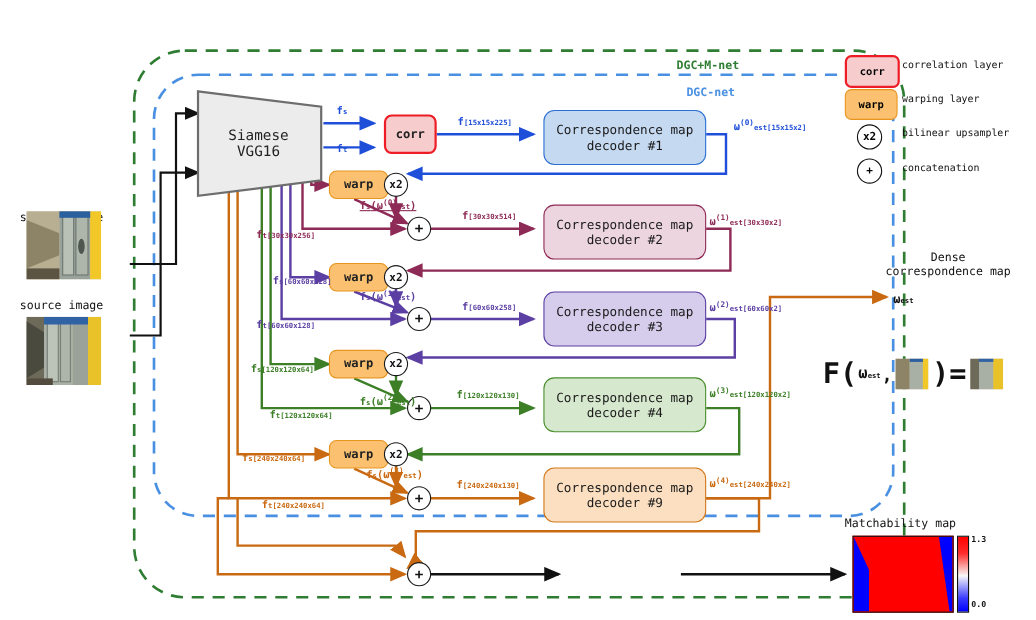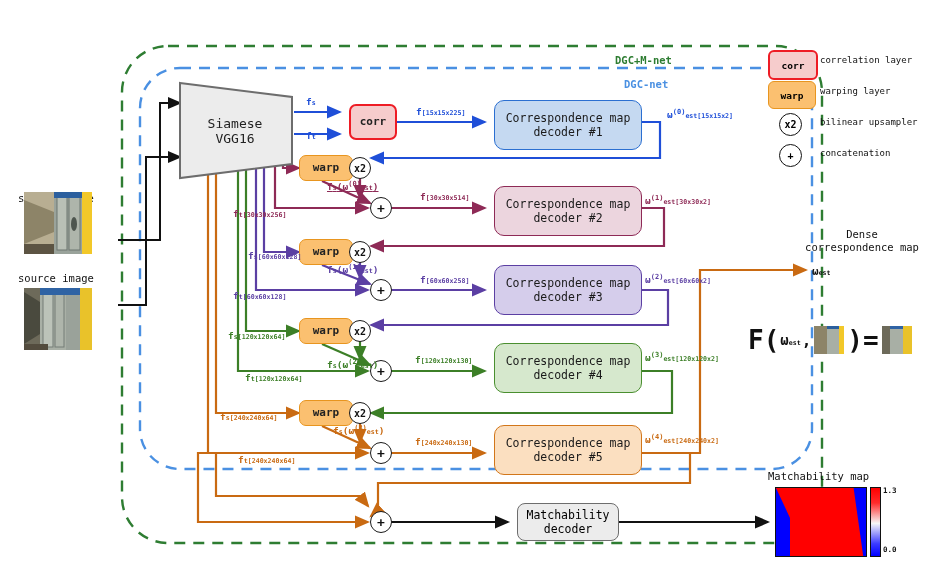--- a/index.html
+++ b/index.html
@@ -217,25 +217,21 @@
   <div class="node dec dec3">
     <div><span>Correspondence map</span><br>
          <span>decoder #3</span></div>
   </div>
   <div class="node dec dec4">
     <div><span>Correspondence map</span><br>
          <span>decoder #4</span></div>
   </div>
   <div class="node dec dec5">
     <div><span>Correspondence map</span><br>
-         <span>decoder #5</span></div>
-  </div>
-  <div class="node mdec">
-    <div><span>Matchability</span><br>
-         <span>decoder</span></div>
+         <span>decoder #9</span></div>
   </div>
 
   <div class="t flab blue" style="left:306px;top:96px;">
     <span>f</span><span class="sub">s</span></div>
   <div class="t flab blue" style="left:306px;top:130px;">
     <span>f</span><span class="sub">t</span></div>
 
   <div class="t flab blue" style="left:416px;top:106px;">
     <span>f</span><span class="sub">[15x15x225]</span></div>
   <div class="t flab maroon" style="left:420px;top:191px;">

